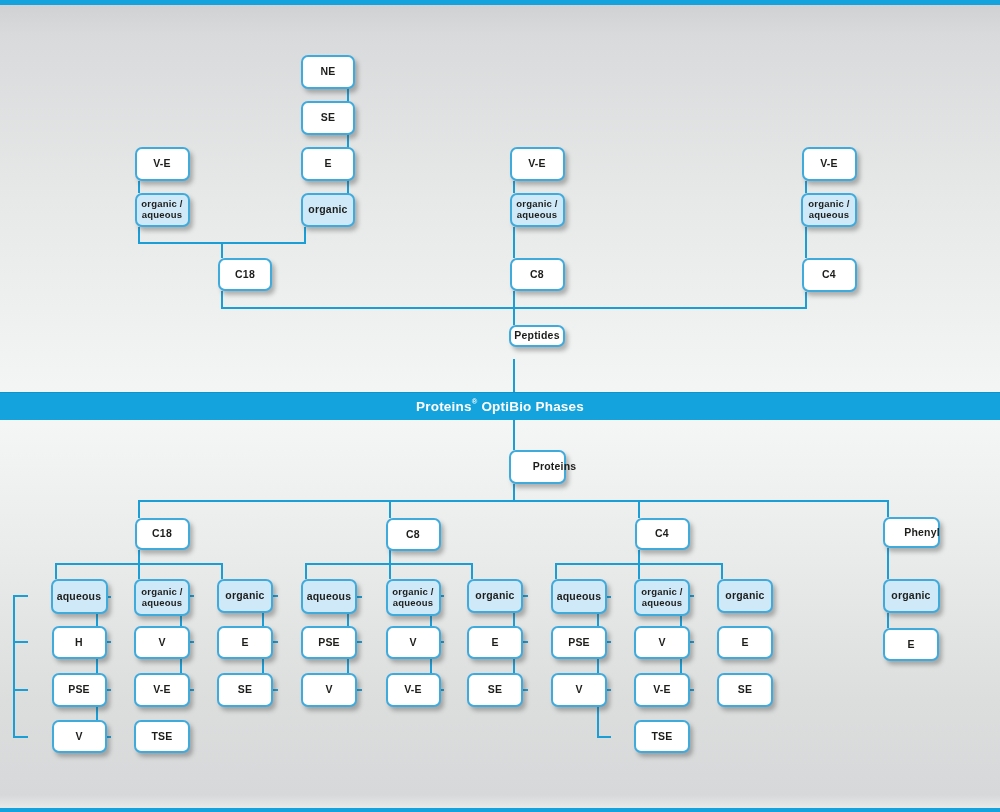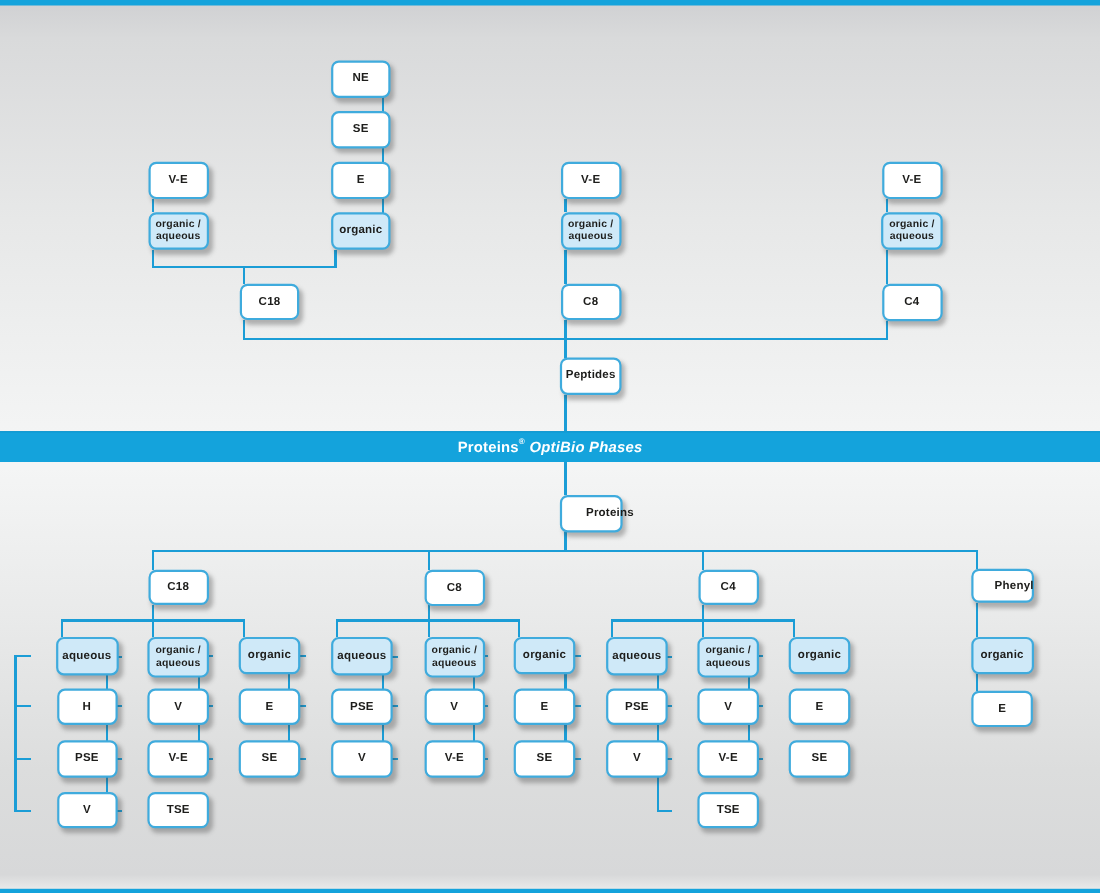--- a/index.html
+++ b/index.html
@@ -35,21 +35,21 @@
     display:flex;align-items:center;justify-content:center;
     z-index:3;
   }
   #banner .banner-text{
     color:#ffffff;font-weight:bold;font-size:13.5px;letter-spacing:.2px;
     white-space:nowrap;
   }
   #banner sup{
     font-size:7.5px;vertical-align:top;position:relative;top:-1px;line-height:1;
   }
-  #banner .banner-rest{margin-left:4px;font-style:italic;}
+  #banner .banner-rest{margin-left:4px;}
   #nodes-layer{position:absolute;left:0;top:0;z-index:2;width:100%;height:100%;margin-left:23px;}
   .node{
     position:absolute;box-sizing:border-box;
     background:#ffffff;
     border:2px solid var(--box-border,#3fabdd);
     border-radius:7px;
     box-shadow:3px 4px 4px rgba(60,60,60,.35);
     display:flex;align-items:center;justify-content:center;
     text-align:center;
     font-weight:bold;font-size:10.5px;letter-spacing:.2px;
@@ -123,21 +123,21 @@
 aqueous</div>
       <div class="node" style="left: 195px; top: 258px; width: 54px; height: 33px;">C18</div>
       <div class="node" style="left: 486.5px; top: 147px; width: 55px; height: 34px;">V-E</div>
       <div class="node hl two-line" style="left: 486.5px; top: 193px; width: 55px; height: 34px;">organic /
 aqueous</div>
       <div class="node" style="left: 486.5px; top: 258px; width: 55px; height: 33px;">C8</div>
       <div class="node" style="left: 778.5px; top: 147px; width: 55px; height: 34px;">V-E</div>
       <div class="node hl two-line" style="left: 778px; top: 193px; width: 56px; height: 34px;">organic /
 aqueous</div>
       <div class="node" style="left: 778.5px; top: 258px; width: 55px; height: 34px;">C4</div>
-      <div class="node" style="left: 486px; top: 325px; width: 56px; height: 34px;">Peptides</div>
+      <div class="node" style="left: 486px; top: 325px; width: 56px; height: 22px;">Peptides</div>
       <div class="node" style="left: 485.5px; top: 450px; width: 57px; height: 34px; padding-left: 35px;">Proteins</div>
       <div class="node" style="left: 111.5px; top: 518px; width: 55px; height: 32px;">C18</div>
       <div class="node" style="left: 362.5px; top: 518px; width: 55px; height: 33px;">C8</div>
       <div class="node" style="left: 611.5px; top: 518px; width: 55px; height: 32px;">C4</div>
       <div class="node" style="left: 859.5px; top: 517px; width: 57px; height: 31px; padding-left: 22px;">Phenyl</div>
       <div class="node hl" style="left: 27.5px; top: 579px; width: 57px; height: 35px;">aqueous</div>
       <div class="node hl two-line" style="left: 111px; top: 579px; width: 56px; height: 37px;">organic /
 aqueous</div>
       <div class="node hl" style="left: 194px; top: 579px; width: 56px; height: 34px;">organic</div>
       <div class="node" style="left: 28.5px; top: 626px; width: 55px; height: 33px;">H</div>

